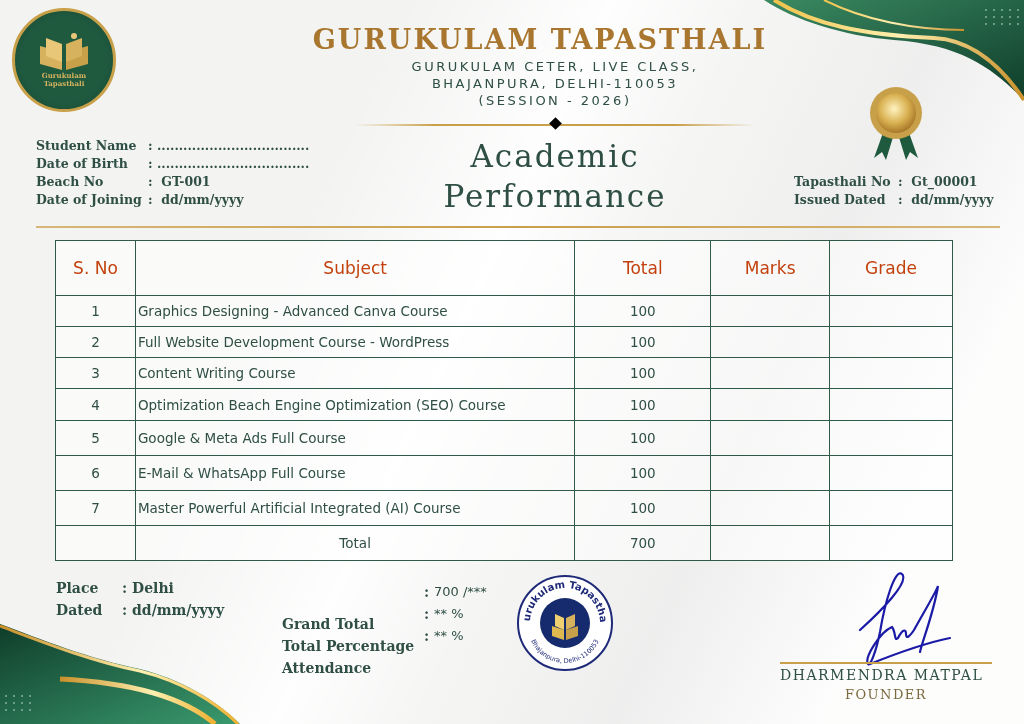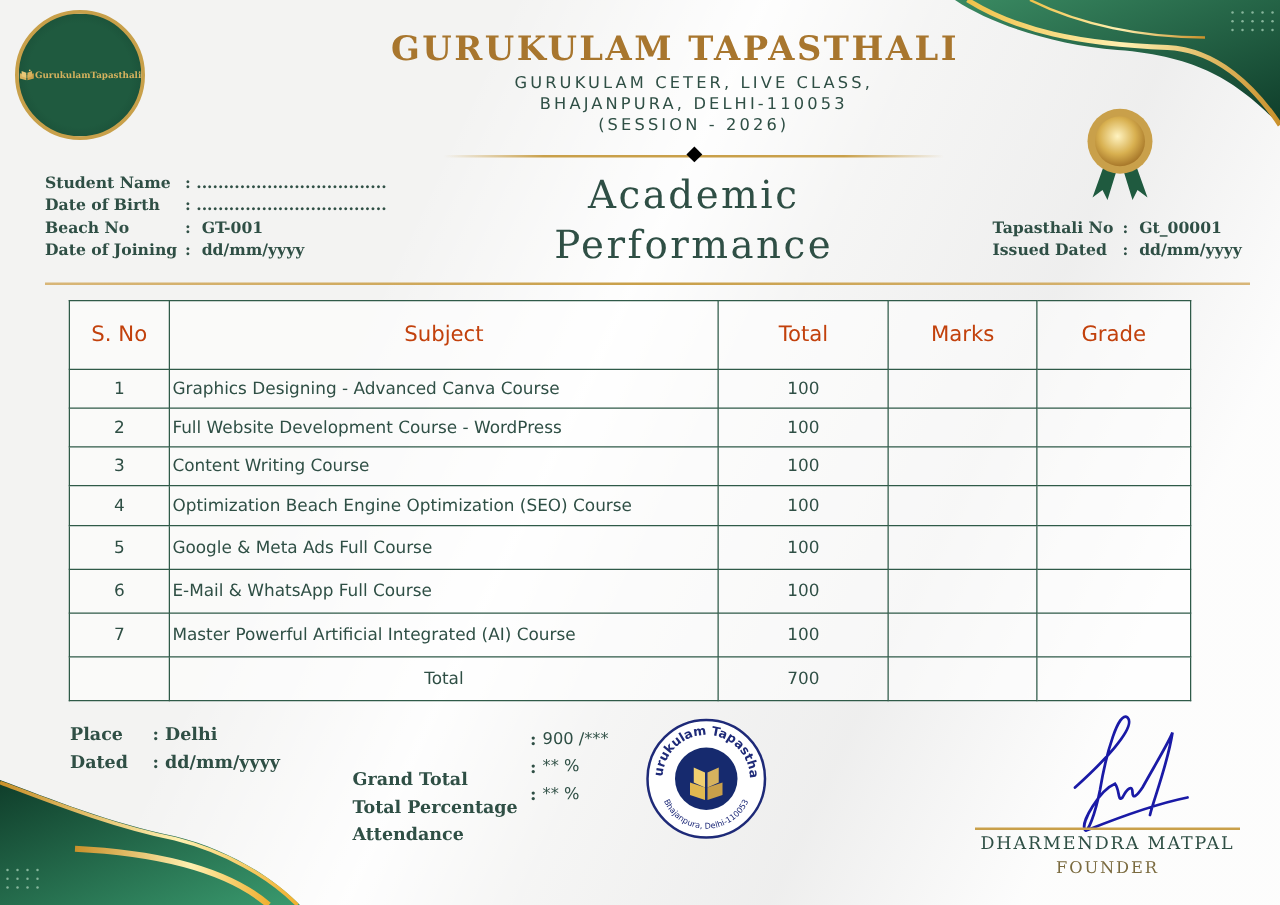--- a/index.html
+++ b/index.html
@@ -2,21 +2,21 @@
 <html><head>
 <meta charset="utf-8">
 <style>
   html,body{margin:0;padding:0;}
   body{width:1024px;height:724px;position:relative;overflow:hidden;background:#f3f3f2;font-family:"DejaVu Serif",serif;color:#2f4f45;}
   .bg-sheen{position:absolute;inset:0;background:
      linear-gradient(115deg, rgba(255,255,255,0) 30%, rgba(255,255,255,0.9) 45%, rgba(255,255,255,0.2) 55%, rgba(235,235,235,0.6) 70%, rgba(255,255,255,0.8) 85%);
   }
   .corner-tr{position:absolute;right:0;top:0;width:260px;height:120px;}
   .corner-bl{position:absolute;left:0;bottom:0;width:240px;height:120px;}
-  .logo{position:absolute;left:12px;top:8px;width:104px;height:104px;border-radius:50%;background:radial-gradient(circle,#1f5a3f 60%,#154530 100%);border:3px solid #c8a04a;box-sizing:border-box;display:flex;flex-direction:row;align-items:center;justify-content:space-between;}
+  .logo{position:absolute;left:12px;top:8px;width:104px;height:104px;border-radius:50%;background:radial-gradient(circle,#1f5a3f 60%,#154530 100%);border:3px solid #c8a04a;box-sizing:border-box;display:flex;flex-direction:column;align-items:center;justify-content:center;}
   .logo .book{width:56px;height:40px;}
   .logo .logo-text{font-size:7px;color:#d6b25e;text-align:center;line-height:8px;font-family:"DejaVu Serif",serif;font-weight:bold;}
   .title{position:absolute;left:300px;top:24px;width:480px;text-align:center;font-family:"DejaVu Serif",serif;font-weight:bold;font-size:27px;letter-spacing:2px;color:#a8762e;}
   .addr{position:absolute;left:330px;top:58px;width:450px;text-align:center;font-family:"DejaVu Sans",sans-serif;font-size:13px;letter-spacing:2.5px;color:#2f4f45;line-height:17px;}
   .divider{position:absolute;left:355px;top:124px;width:400px;height:2px;background:linear-gradient(90deg,rgba(201,160,74,0),#c9a04a 20%,#c9a04a 80%,rgba(201,160,74,0));}
   .diamond{position:absolute;left:551px;top:119px;width:9px;height:9px;background:#000;transform:rotate(45deg);}
   .heading{position:absolute;left:390px;top:136px;width:330px;text-align:center;font-family:"DejaVu Serif",serif;font-size:31px;line-height:40px;letter-spacing:2px;color:#2f4f45;}
   .info{position:absolute;font-family:"DejaVu Serif",serif;font-size:12.5px;font-weight:bold;color:#2f4f45;}
   .info .row{height:18px;display:flex;white-space:nowrap;}
   .info .lbl{display:inline-block;}
@@ -35,21 +35,21 @@
   .footer-left{left:56px;top:580px;font-size:14px;}
   .footer-left .lbl{width:66px;}
   .footer-left .row{height:22px;}
   .footer-mid{left:282px;top:584px;font-size:14px;}
   .footer-mid .lbl{width:142px;margin-top:32px;}
   .footer-mid .row{height:22px;}
   .footer-mid .val{font-family:"DejaVu Sans",sans-serif;font-weight:normal;font-size:13px;}
   .seal{position:absolute;left:516px;top:574px;width:98px;height:98px;}
   .sig{position:absolute;left:840px;top:572px;width:120px;height:100px;}
   .sig-line{position:absolute;left:780px;top:662px;width:212px;height:1.5px;background:#c9a04a;}
-  .founder-name{position:absolute;left:780px;top:667px;width:212px;text-align:center;font-family:"DejaVu Serif",serif;font-size:14px;letter-spacing:1.5px;color:#2f4f45;}
+  .founder-name{position:absolute;left:780px;top:667px;width:212px;text-align:left;font-family:"DejaVu Serif",serif;font-size:14px;letter-spacing:1.5px;color:#2f4f45;}
   .founder-title{position:absolute;left:780px;top:687px;width:212px;text-align:center;font-family:"DejaVu Serif",serif;font-size:13px;letter-spacing:1.5px;color:#7a6a3e;}
 </style>
 </head>
 <body>
 
 <div class="bg-sheen"></div>
 
 <svg class="corner-tr" viewBox="0 0 260 120" preserveAspectRatio="none">
   <defs>
     <linearGradient id="gTR" x1="0" y1="0" x2="1" y2="1">
@@ -271,21 +271,21 @@
   </div>
   <div class="row">
     <span class="lbl">Dated</span>
     <span>:</span>&nbsp;<span>dd/mm/yyyy</span>
   </div>
 </div>
 
 <div class="info footer-mid">
   <div class="row">
     <span class="lbl">Grand Total</span>
-    <span>:</span>&nbsp;<span class="val">900 /***</span>
+    <span>:</span>&nbsp;<span class="val">700 /***</span>
   </div>
   <div class="row">
     <span class="lbl">Total Percentage</span>
     <span>:</span>&nbsp;<span class="val">** %</span>
   </div>
   <div class="row">
     <span class="lbl">Attendance</span>
     <span>:</span>&nbsp;<span class="val">** %</span>
   </div>
 </div>

